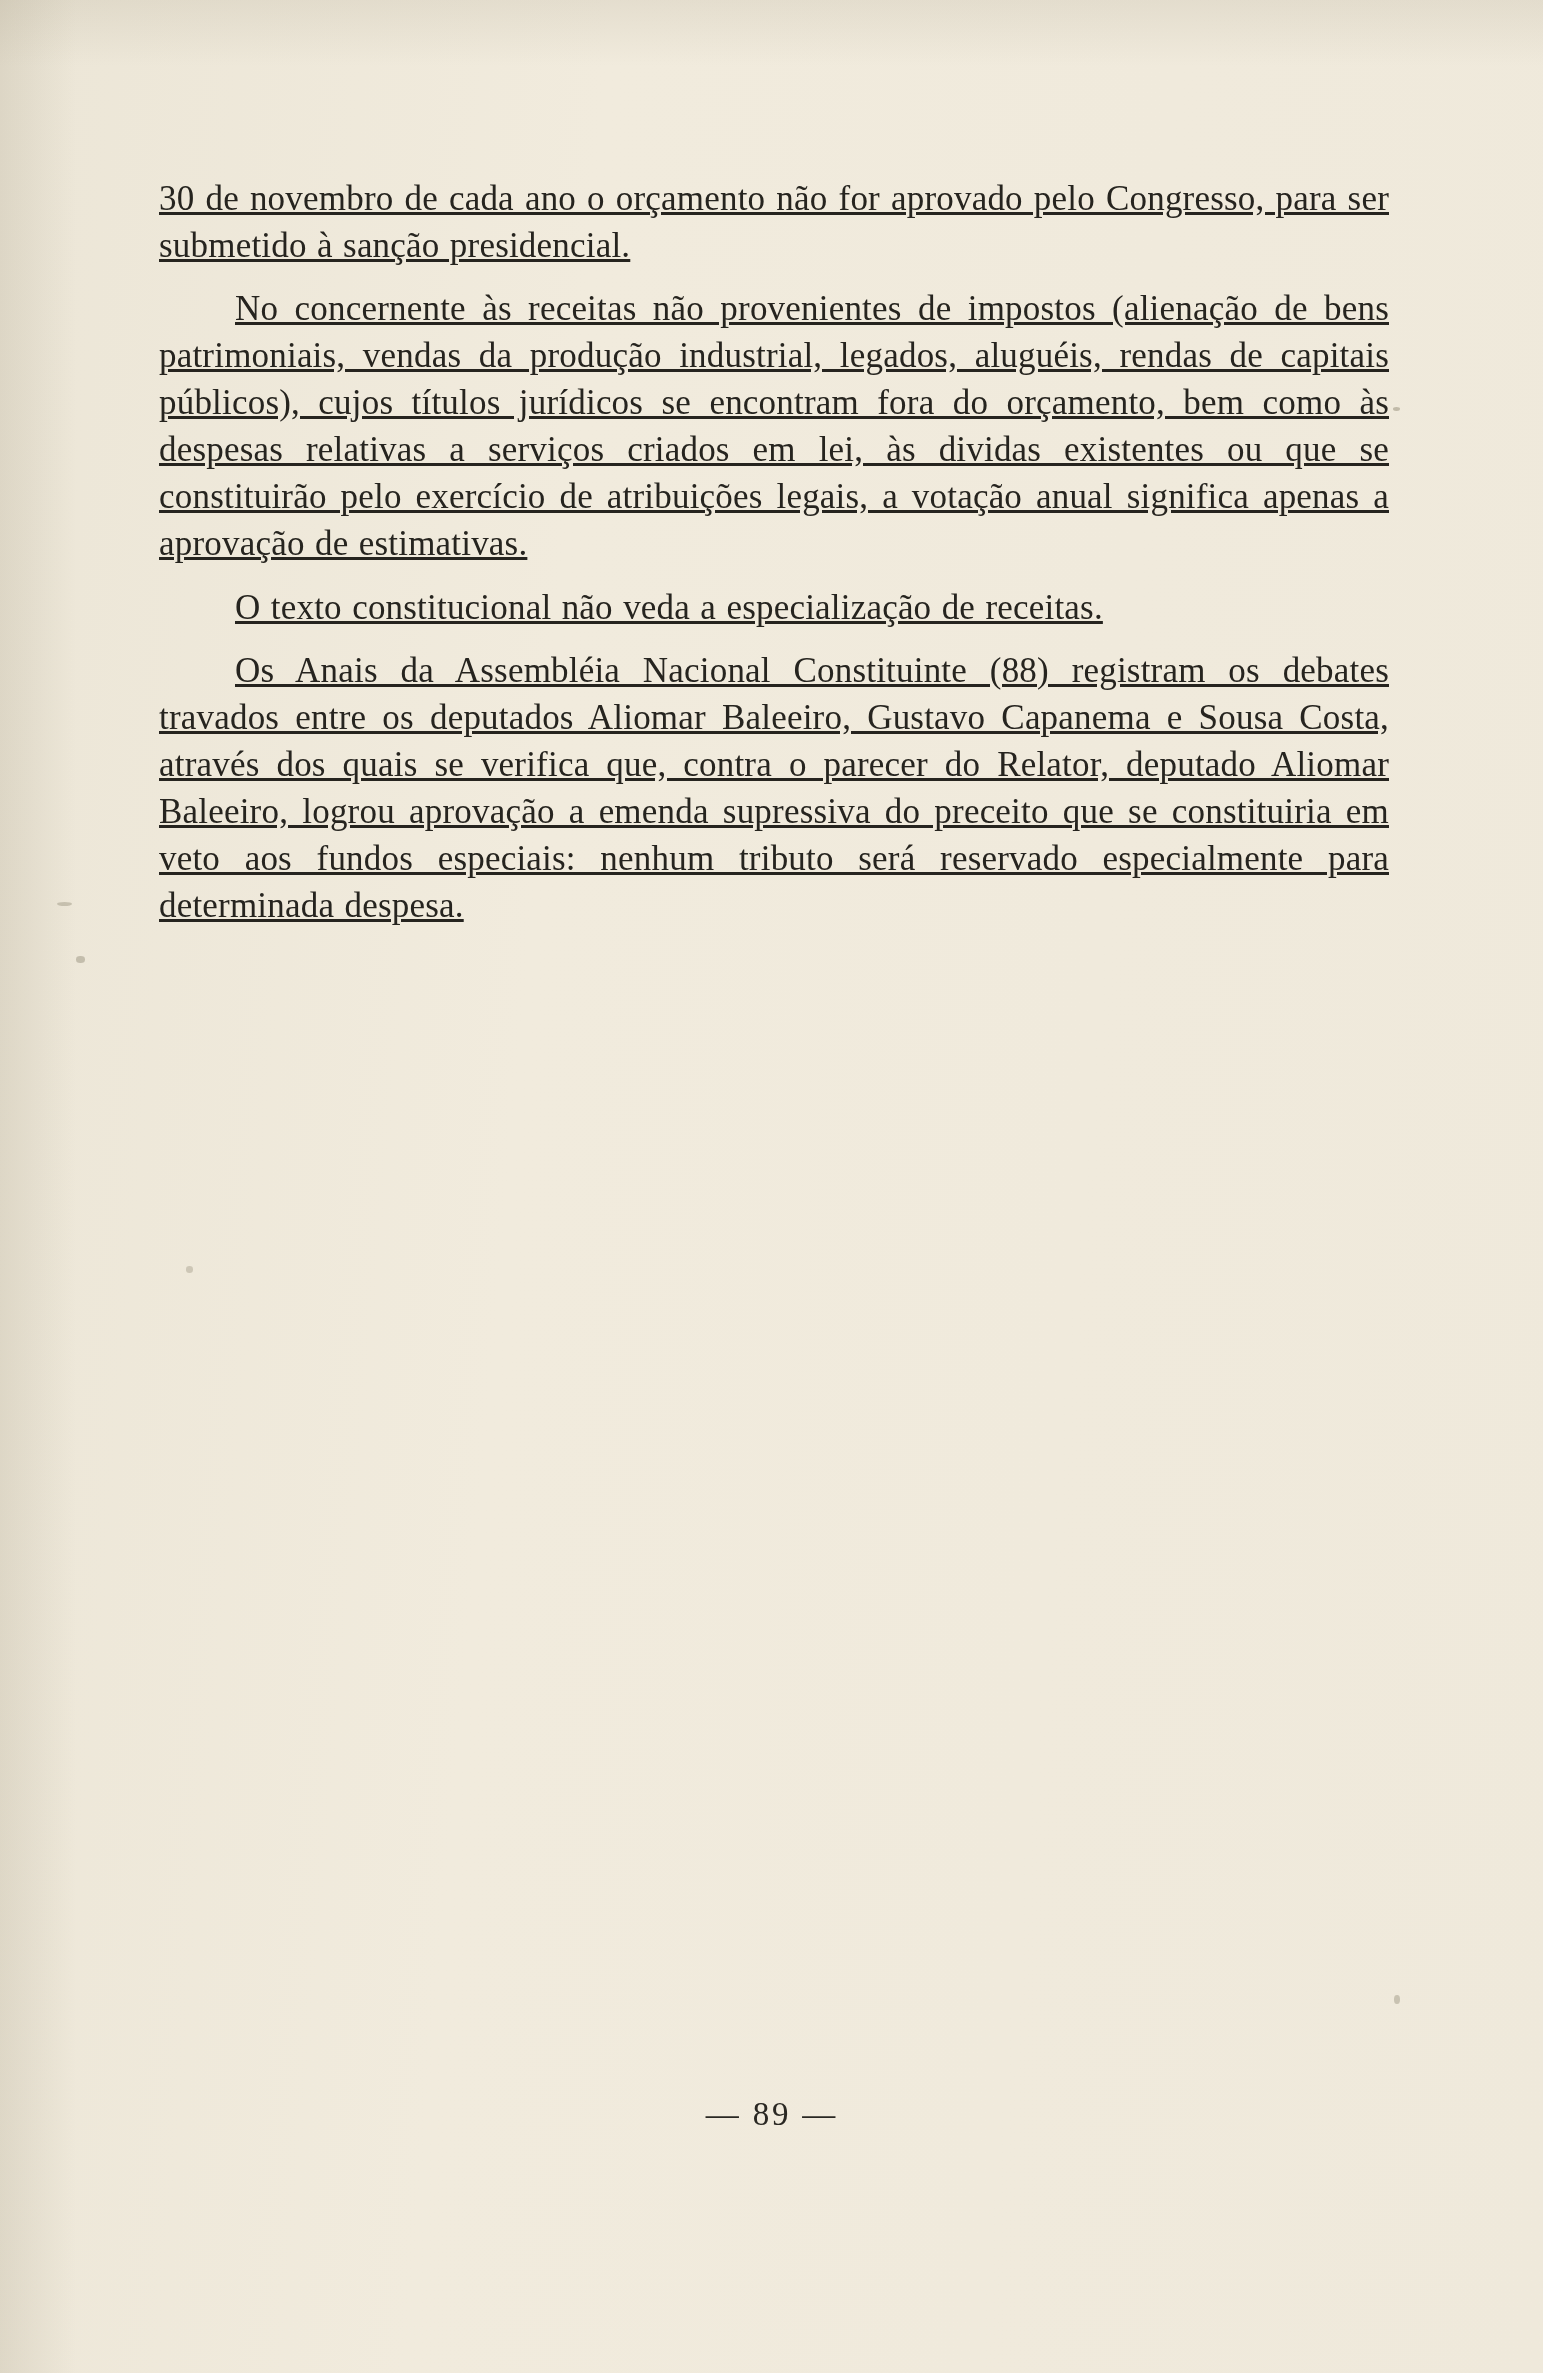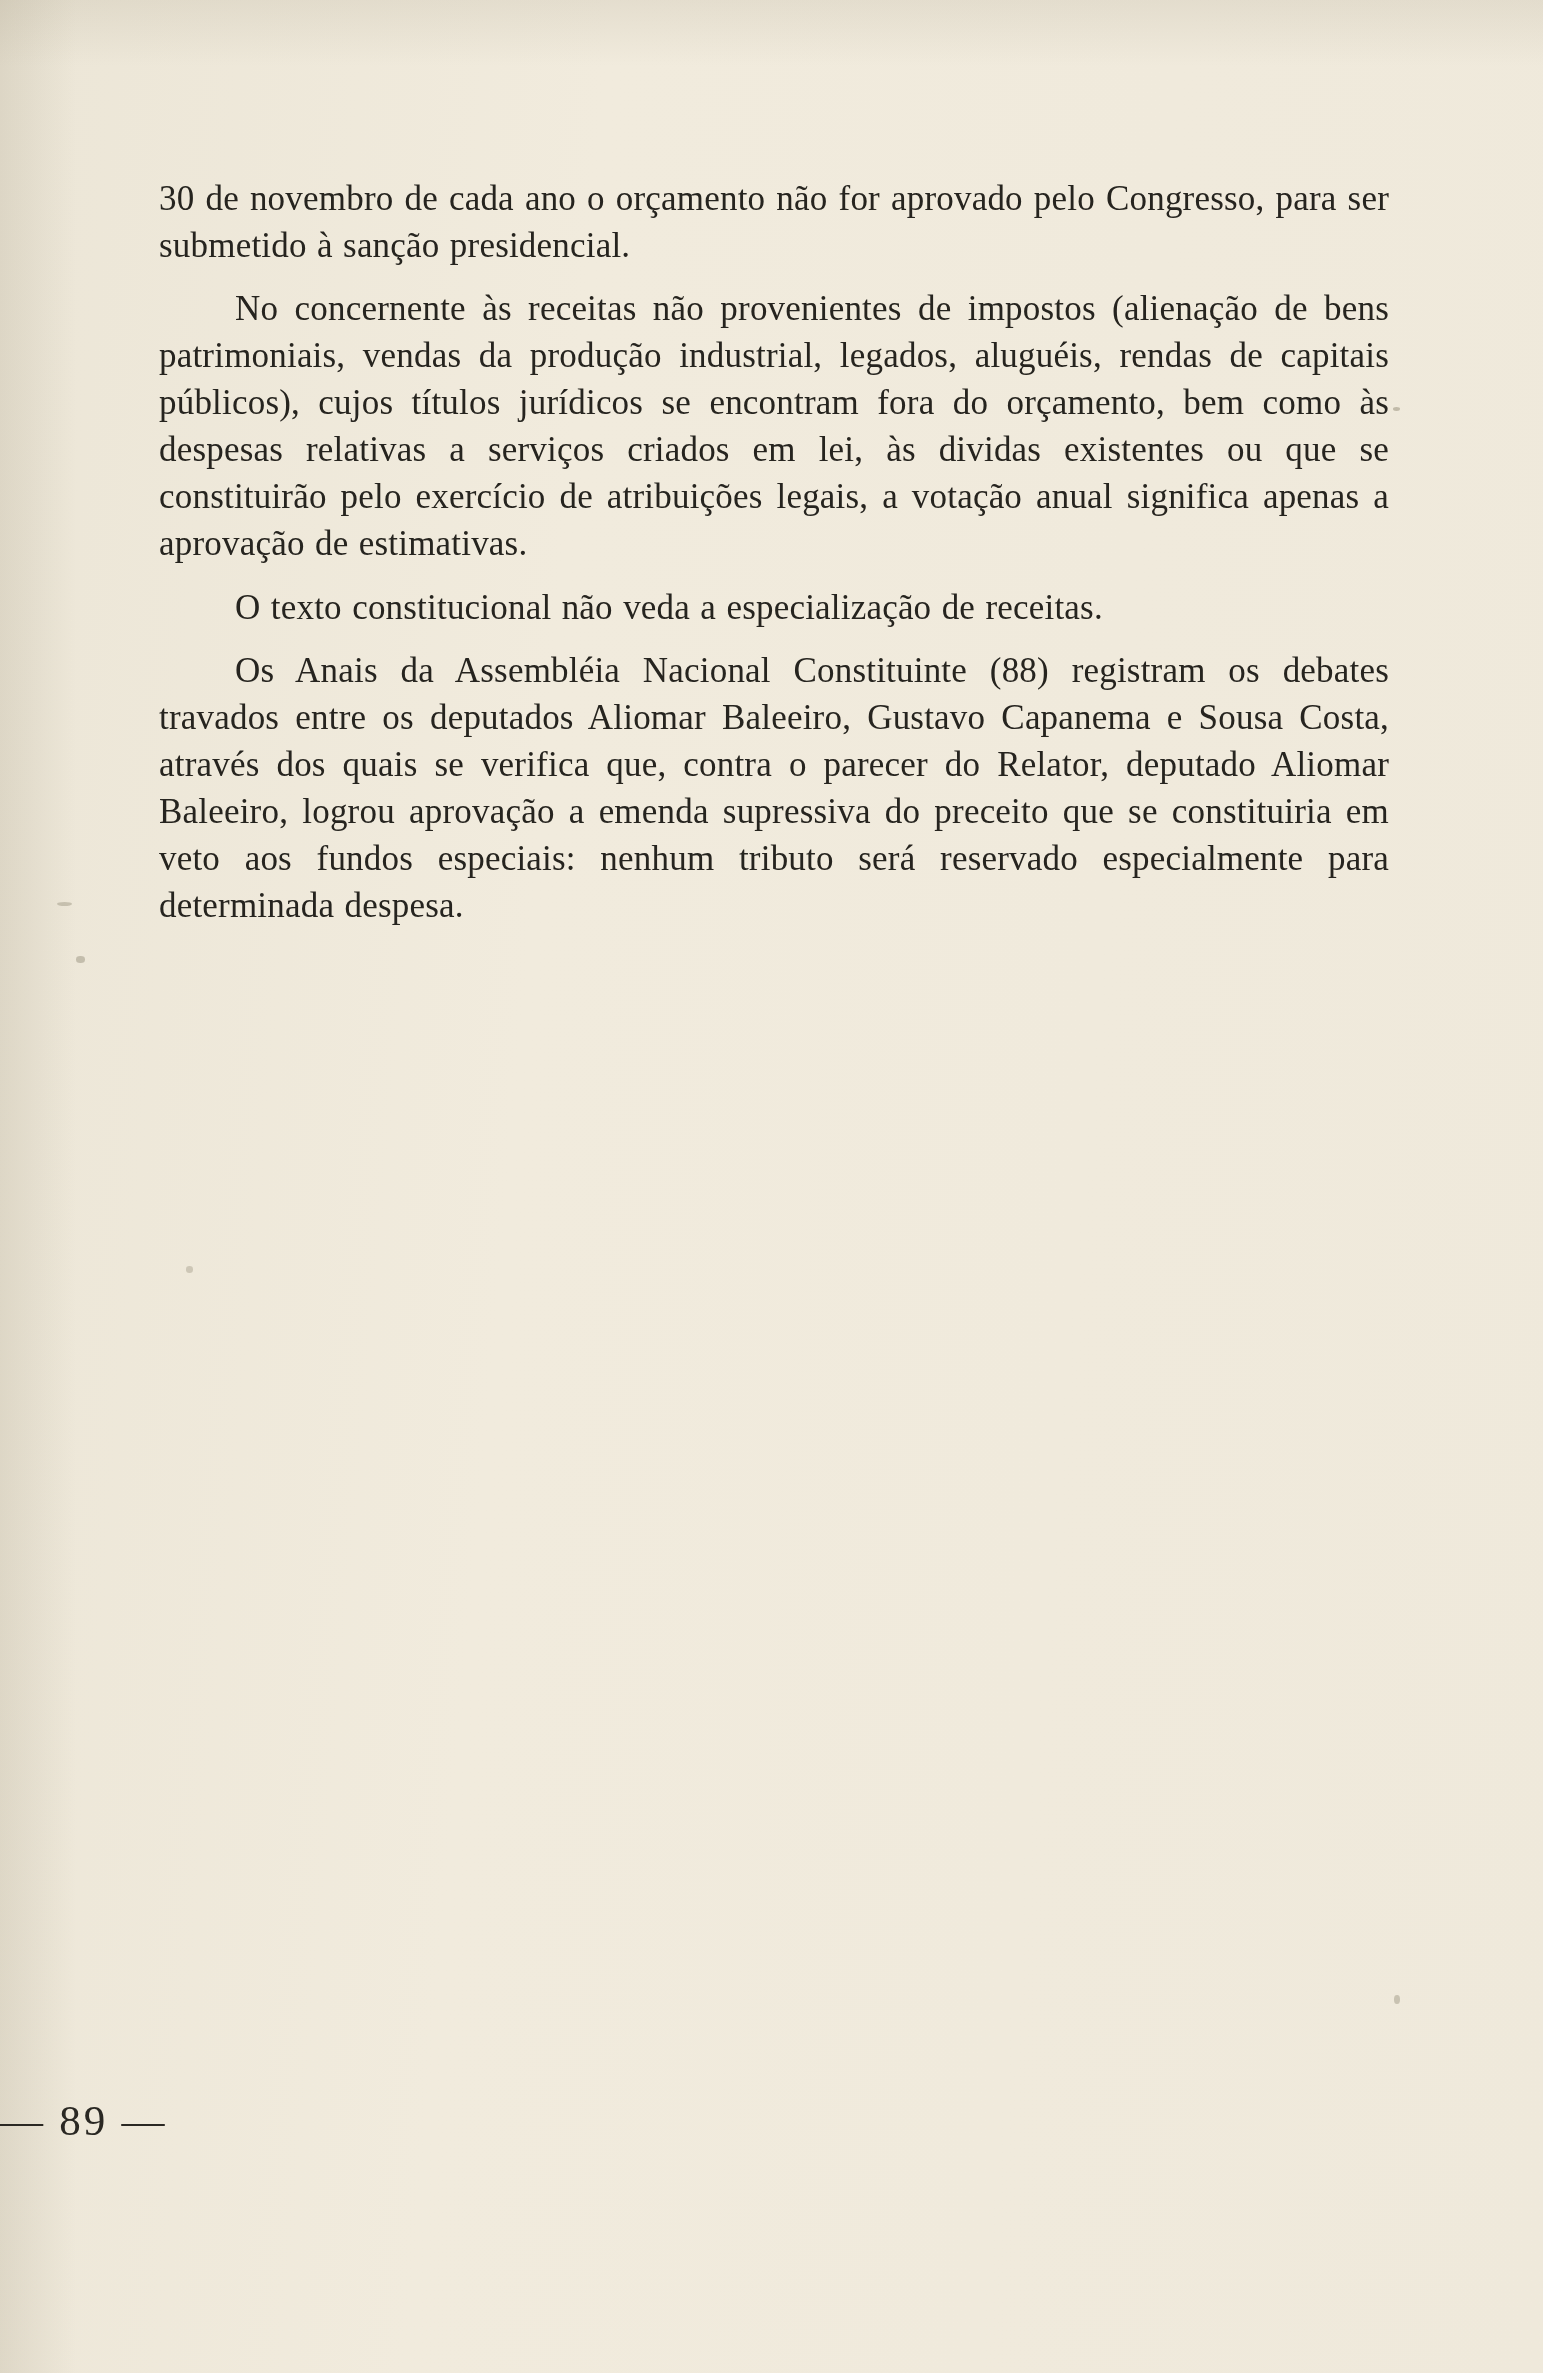--- a/index.html
+++ b/index.html
@@ -31,34 +31,35 @@
   }
   p {
     margin: 0;
     font-size: 35px;
     line-height: 1.345;
     text-align: justify;
     text-justify: inter-word;
     letter-spacing: 0.2px;
     word-spacing: 1.4px;
     color: #26241f;
+    text-decoration: underline;
   }
   p.indent {
     text-indent: 76px;
   }
   p + p {
     margin-top: 16px;
   }
   .folio {
     position: absolute;
     left: 0;
     right: 0;
     top: 2096px;
-    text-align: left;
-    font-size: 43px;
+    text-align: center;
+    font-size: 33px;
     letter-spacing: 2.8px;
     color: #2a2823;
   }
   
   .speck {
     position: absolute;
     background: #9a937f;
     opacity: 0.55;
     border-radius: 50%;
   }

